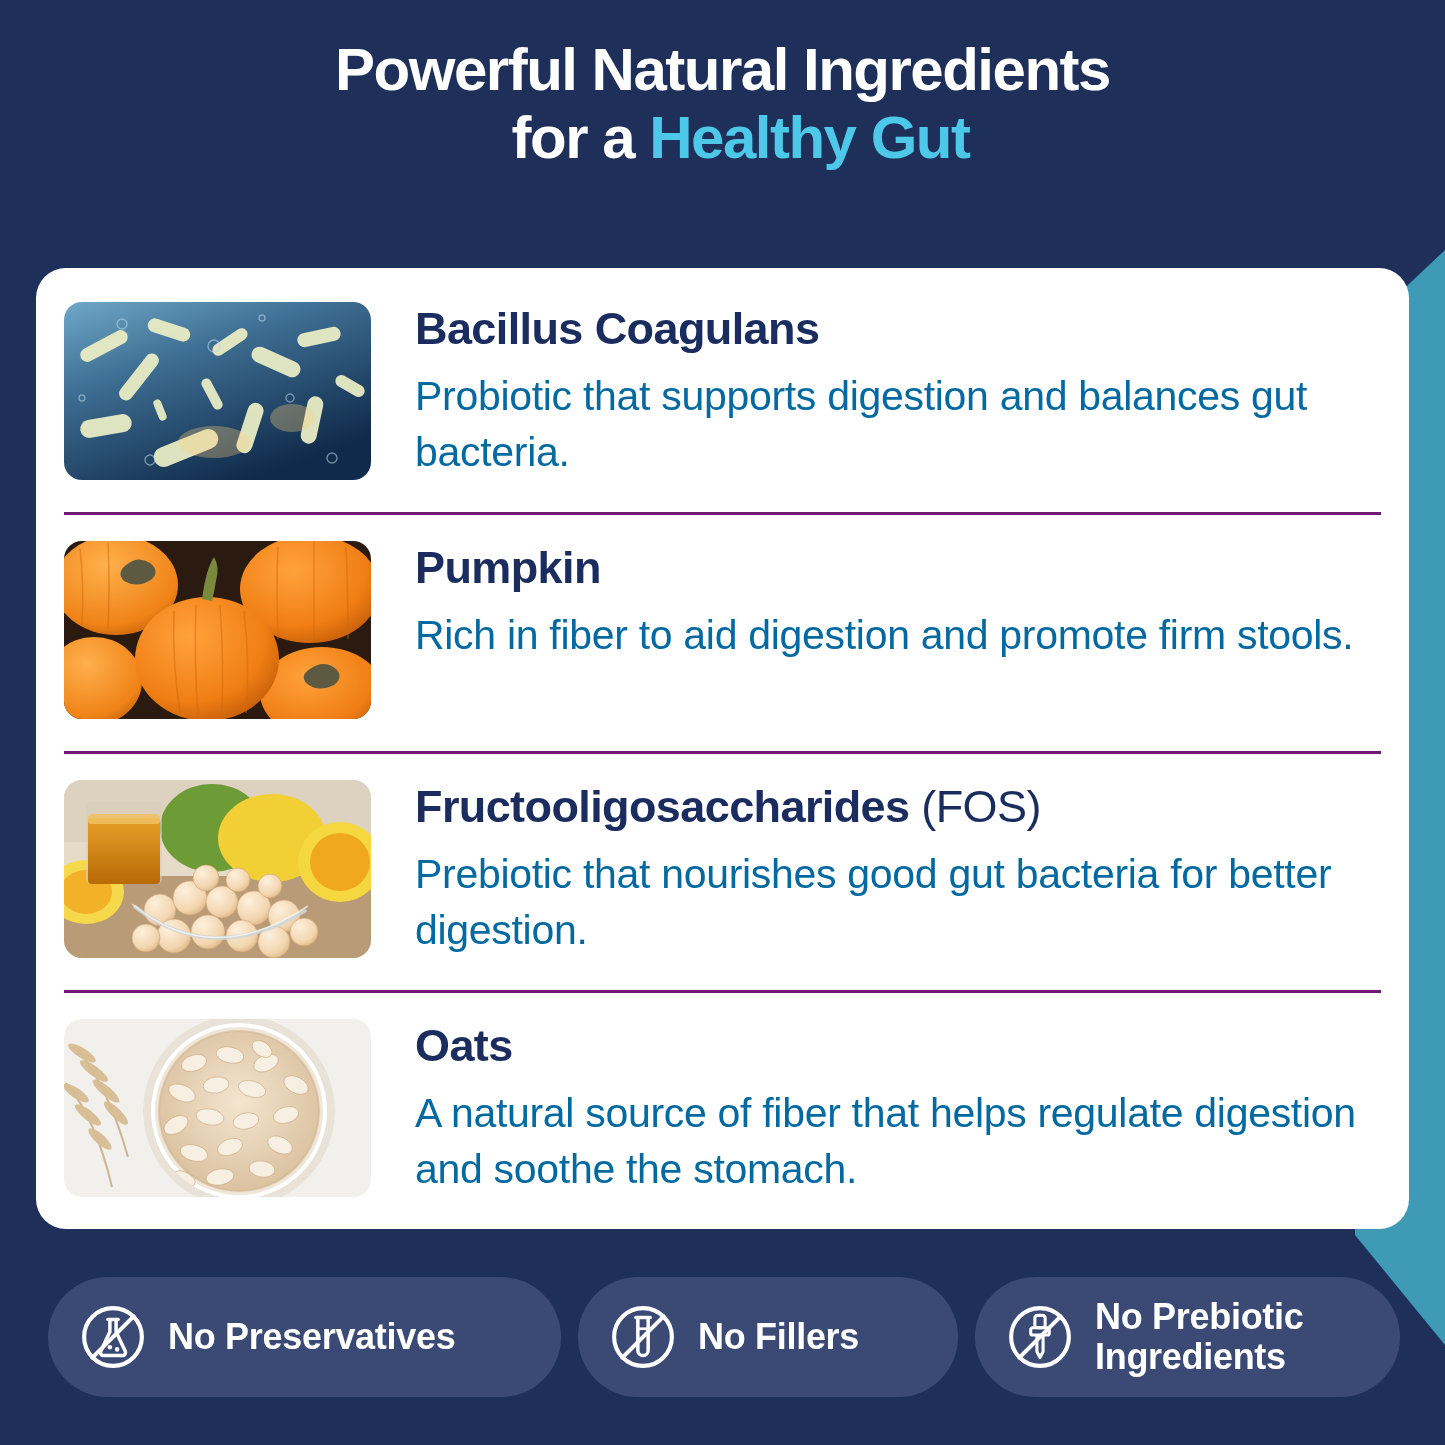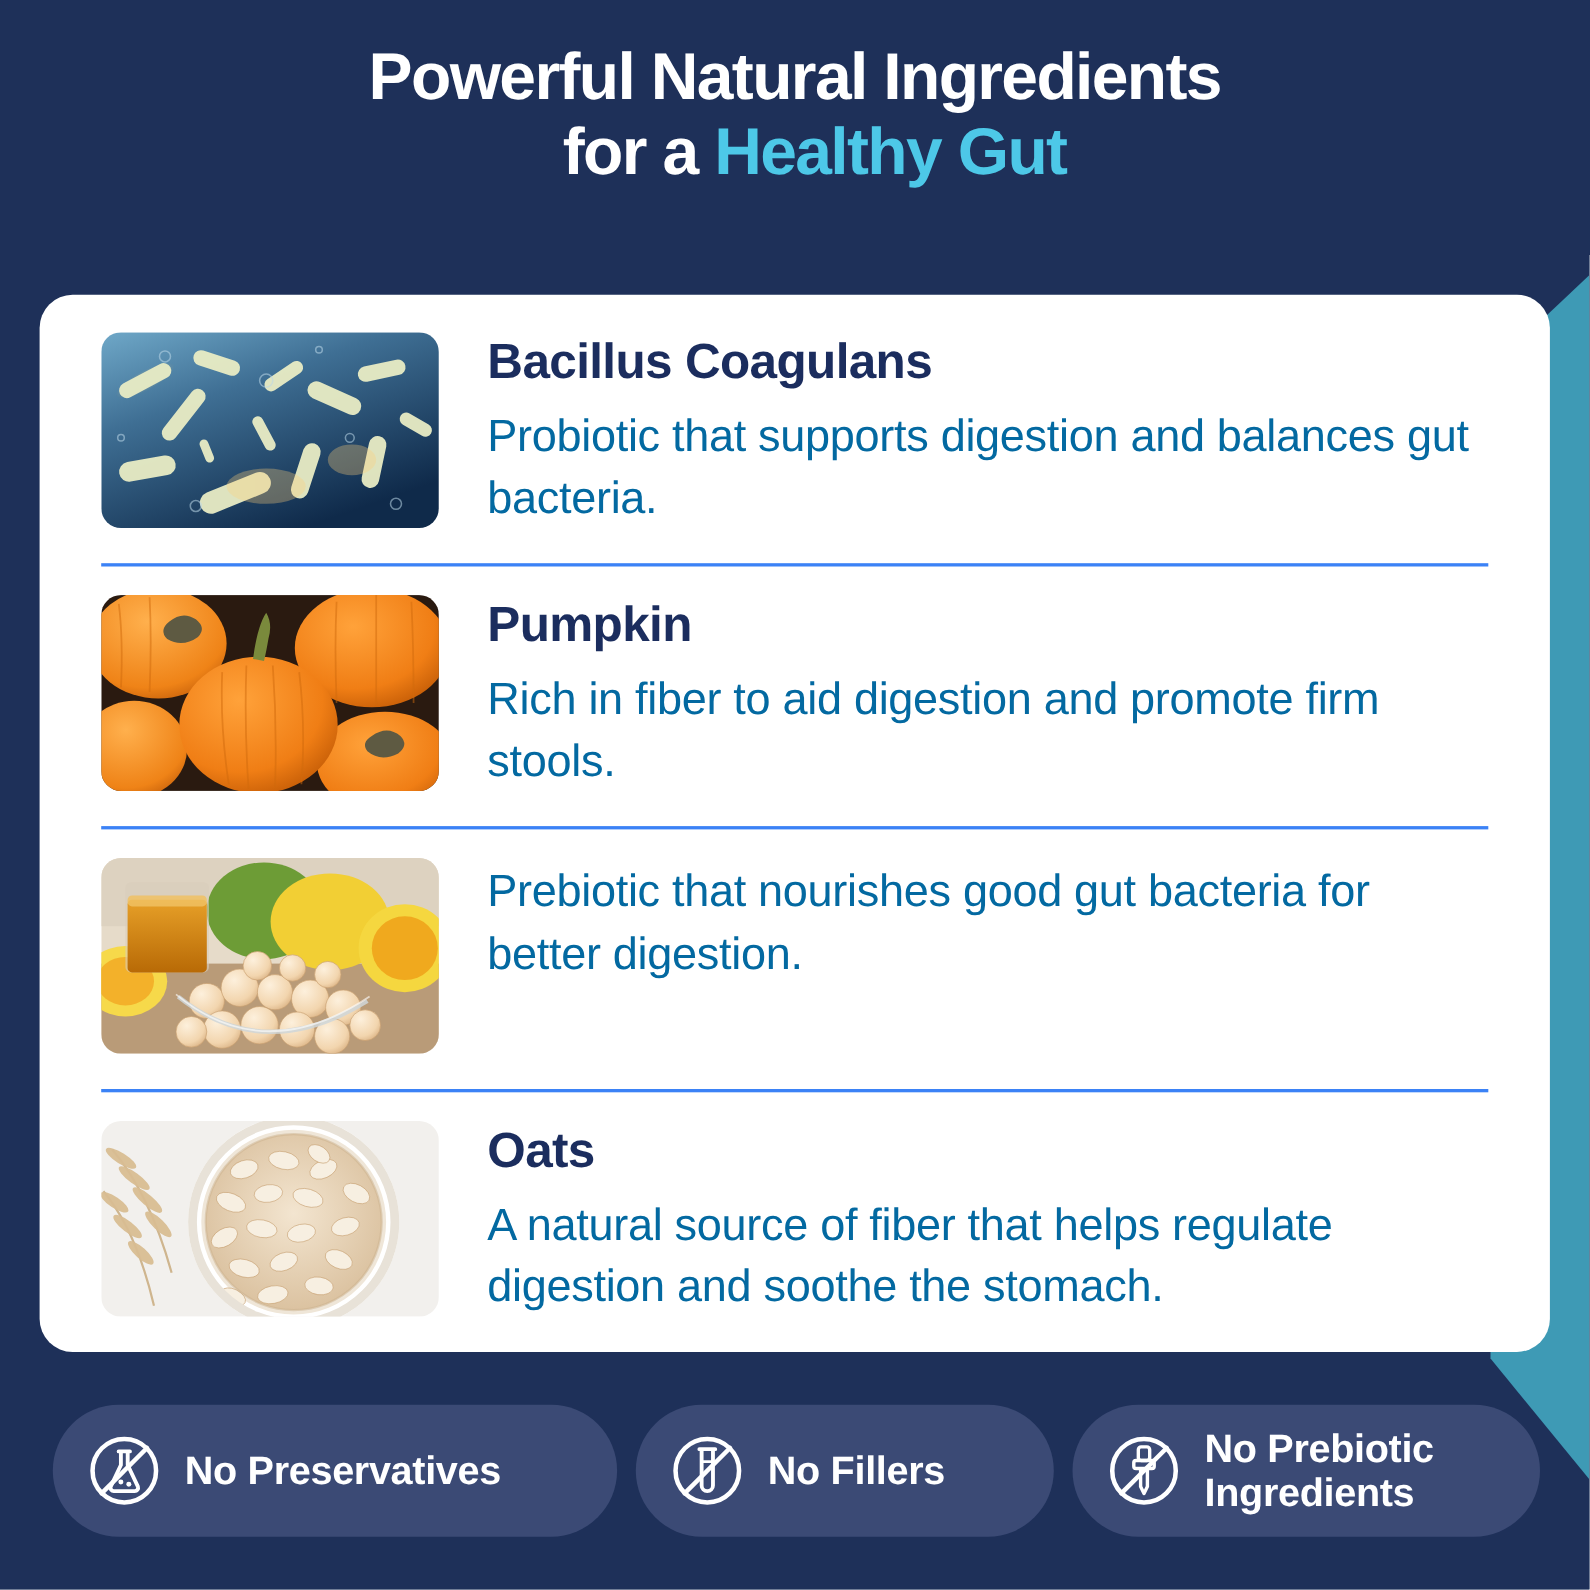--- a/index.html
+++ b/index.html
@@ -57,38 +57,38 @@
   .card {
     position: absolute;
     left: 36px;
     top: 268px;
     width: 1373px;
     height: 961px;
     background: #ffffff;
     border-radius: 30px;
     z-index: 4;
     box-sizing: border-box;
-    padding: 0 56px;
+    padding: 0 28px;
   }
 
   .ing-list {
     display: flex;
     flex-direction: column;
     height: 100%;
     box-sizing: border-box;
     padding-top: 8px;
   }
   .ing-row {
     display: flex;
     align-items: flex-start;
     flex: 1 1 0;
     padding-top: 24px;
     box-sizing: border-box;
   }
-  .ing-row + .ing-row { border-top: 3px solid #3b82f6; }
+  .ing-row + .ing-row { border-top: 3px solid #701a75; }
 
   .thumb {
     width: 307px;
     height: 178px;
     border-radius: 18px;
     flex: none;
     overflow: hidden;
     position: relative;
     margin-top: 2px;
   }
@@ -342,20 +342,21 @@
               <circle cx="142" cy="98" r="13"></circle>
                 <circle cx="174" cy="100" r="12"></circle>
               <circle cx="206" cy="106" r="12"></circle>
                 <circle cx="240" cy="152" r="14"></circle>
             </g>
             <path d="M70 126 q78 62 172 4" fill="none" stroke="#cfd6d8" stroke-width="4" opacity="0.85"></path>
             <path d="M68 124 q80 66 176 2" fill="none" stroke="#ffffff" stroke-width="1.6" opacity="0.6"></path>
           </svg>
         </div>
         <div class="ing-text">
+          <div class="ing-name"><span>Fructooligosaccharides</span><span class="sub"> (FOS)</span></div>
           <p class="ing-desc">Prebiotic that nourishes good gut bacteria for better digestion.</p>
         </div>
       </div>
 
       <div class="ing-row">
         <div class="thumb">
           <svg viewBox="0 0 307 178" preserveAspectRatio="none" aria-hidden="true">
             <defs>
               <radialGradient id="oatfill" cx="0.5" cy="0.45" r="0.6">
                 <stop offset="0%" stop-color="#f3e5d0"></stop>

